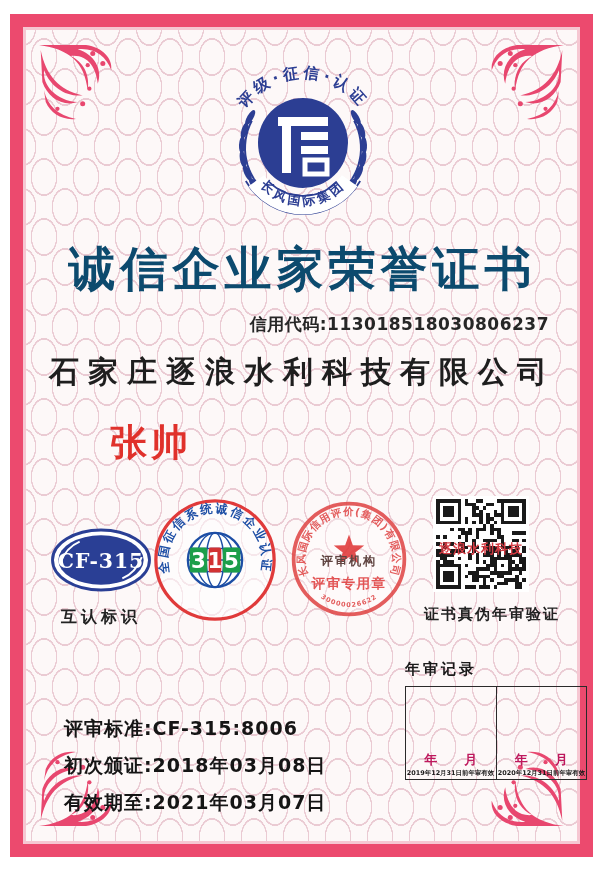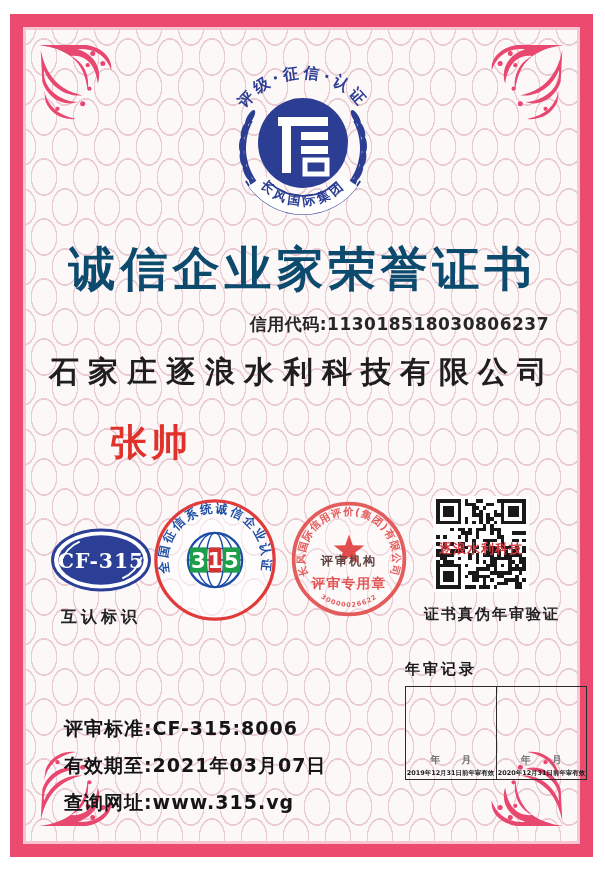--- a/index.html
+++ b/index.html
@@ -66,21 +66,21 @@
   .qr-caption{margin-top:13px;font-size:15px;font-weight:bold;color:#222;letter-spacing:2px;white-space:nowrap;}
 
   .details{position:absolute;left:64px;top:684px;color:#151515;margin-top:26px;}
   .details .line{font-size:19px;font-weight:bold;line-height:37px;letter-spacing:1px;}
 
   .annual{position:absolute;left:380px;top:660px;width:182px;padding-left:25px;}
   .annual-title{font-size:15px;font-weight:bold;color:#1a1a1a;letter-spacing:3px;}
   .annual-box{margin-top:7px;height:92px;border:1.6px solid #2a2a2a;display:flex;background:transparent;}
   .annual-cell{flex:1;display:flex;flex-direction:column;justify-content:flex-end;align-items:center;min-width:0;}
   .annual-cell + .annual-cell{border-left:1.6px solid #2a2a2a;}
-  .annual-fields{font-size:10px;font-weight:bold;color:#737373;white-space:pre;line-height:15px;}
+  .annual-fields{font-size:13px;font-weight:bold;color:#be185d;white-space:pre;line-height:15px;}
   .annual-note{font-size:7px;font-weight:bold;color:#1a1a1a;white-space:nowrap;transform:scale(.92);line-height:10px;margin:1px 0 1px;}
 </style>
 </head>
 <body>
 
 <svg width="0" height="0" style="position:absolute" aria-hidden="true">
   <symbol id="flourish" viewBox="0 0 100 100">
     <g fill="#e8476f">
       <path d="M0,0 C36,5 54,20 58,54 C61,34 52,20 38,13 C58,11 68,27 70,46 C76,29 66,11 46,5 C66,3 80,13 86,30 C88,16 76,3 56,0 Z"></path>
       <path d="M2,6 C8,36 24,54 52,60 C32,62 14,50 6,30 C4,48 20,66 46,68 C28,74 10,62 4,44 Z"></path>
@@ -850,22 +850,22 @@
           <div class="on"></div>
           <div></div>
         </div>
       <div class="qr-overlay">逐浪水利科技</div>
     </div>
     <div class="qr-caption">证书真伪年审验证</div>
   </div>
 
   <div class="details">
     <div class="line">评审标准:CF-315:8006</div>
+    <div class="line">初次颁证:2018年03月08日</div>
     <div class="line">有效期至:2021年03月07日</div>
-    <div class="line">查询网址:www.315.vg</div>
   </div>
 
   <div class="annual">
     <div class="annual-title">年审记录</div>
     <div class="annual-box">
       <div class="annual-cell">
         <div class="annual-fields">年      月</div>
         <div class="annual-note">2019年12月31日前年审有效</div>
       </div>
       <div class="annual-cell">

